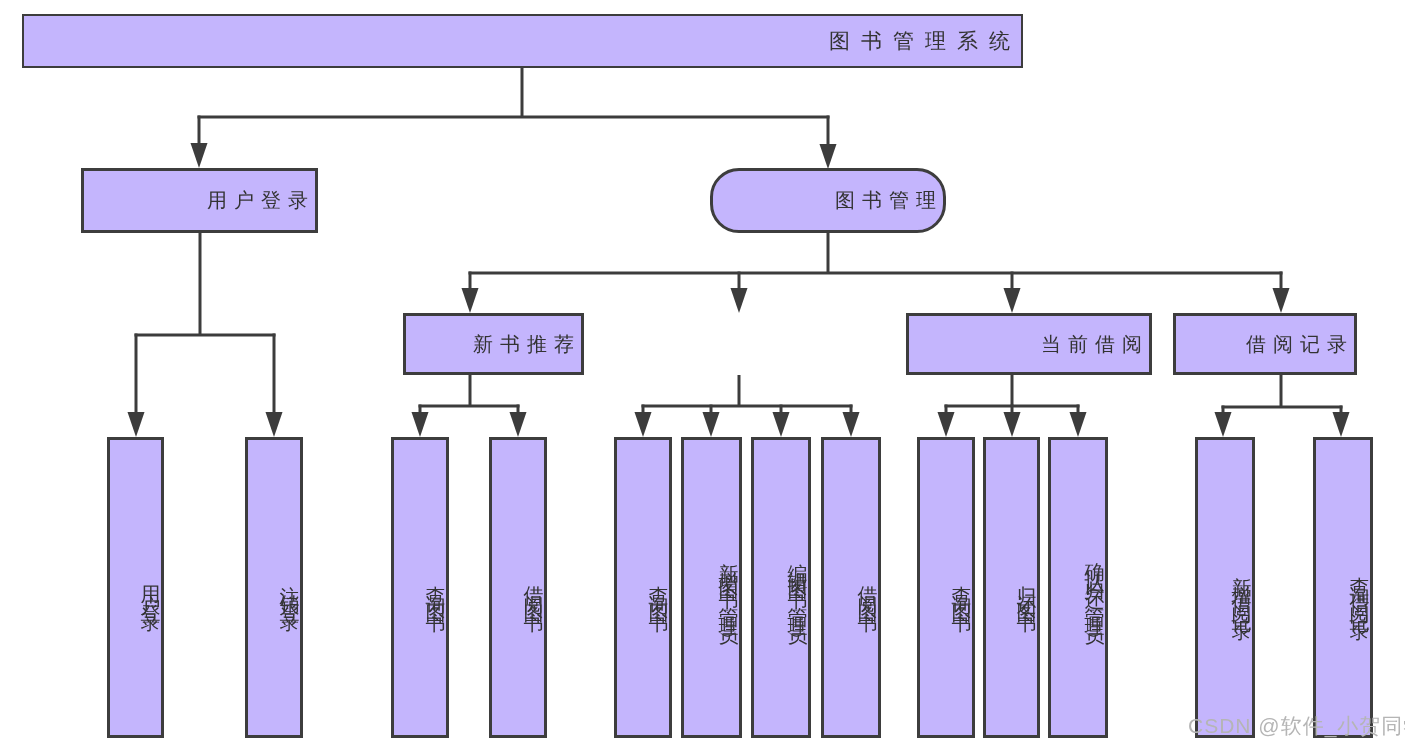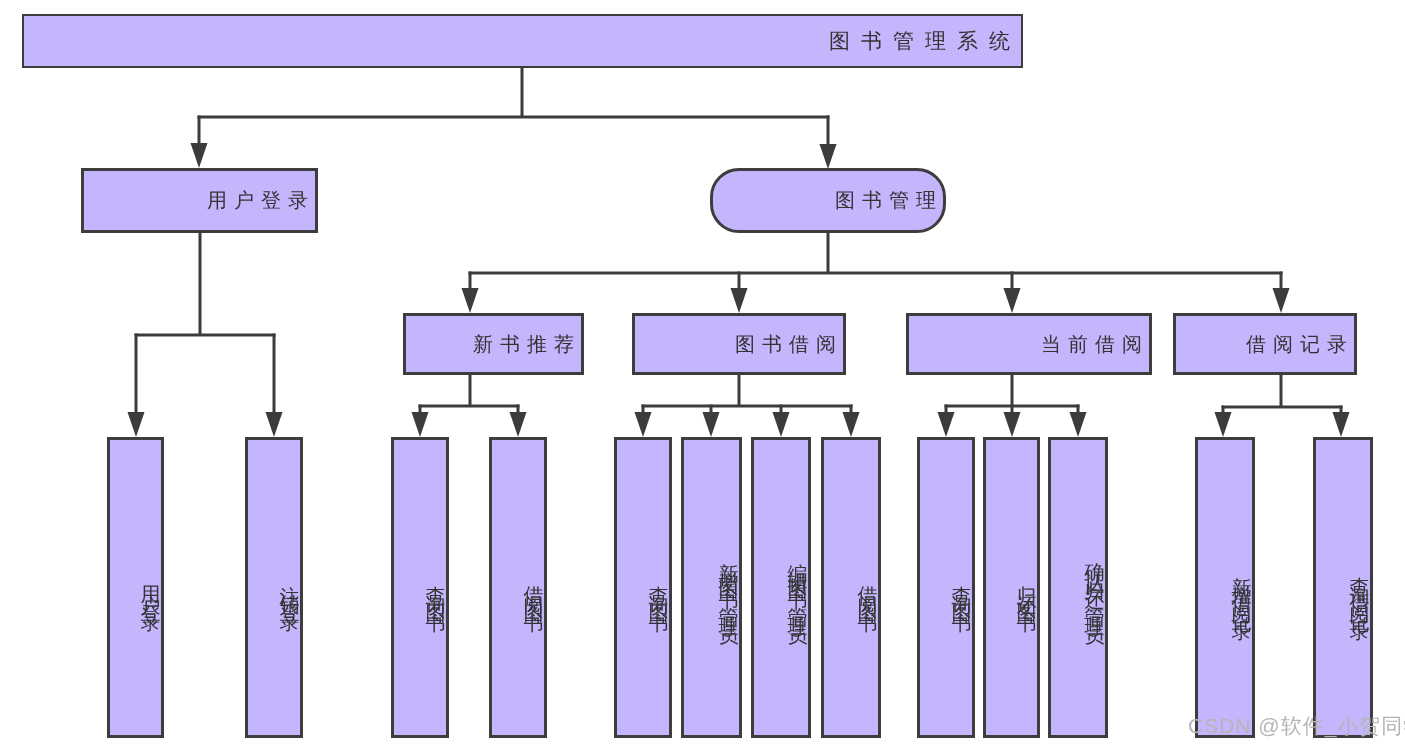--- a/index.html
+++ b/index.html
@@ -108,23 +108,20 @@
   <div class="node" style="left:81px; top:168px; width:237px; height:65px;">
     <span class="hlabel">用户登录</span>
   </div>
   <div class="node" style="left:710px; top:168px; width:236px; height:65px;border-radius:29px;">
     <span class="hlabel">图书管理</span>
   </div>
 
   <div class="node" style="left:363px; top:313px; width:181px; height:62px;margin-left:40px;">
     <span class="hlabel">新书推荐</span>
   </div>
-  <div class="node" style="left:632px; top:313px; width:214px; height:62px;">
-    <span class="hlabel">图书借阅</span>
-  </div>
   <div class="node" style="left:906px; top:313px; width:246px; height:62px;">
     <span class="hlabel">当前借阅</span>
   </div>
   <div class="node" style="left:1173px; top:313px; width:184px; height:62px;">
     <span class="hlabel">借阅记录</span>
   </div>
 
   <div class="node" style="left:107px; top:437px; width:57px; height:301px;">
     <span class="vlabel">用户登录</span>
   </div>

